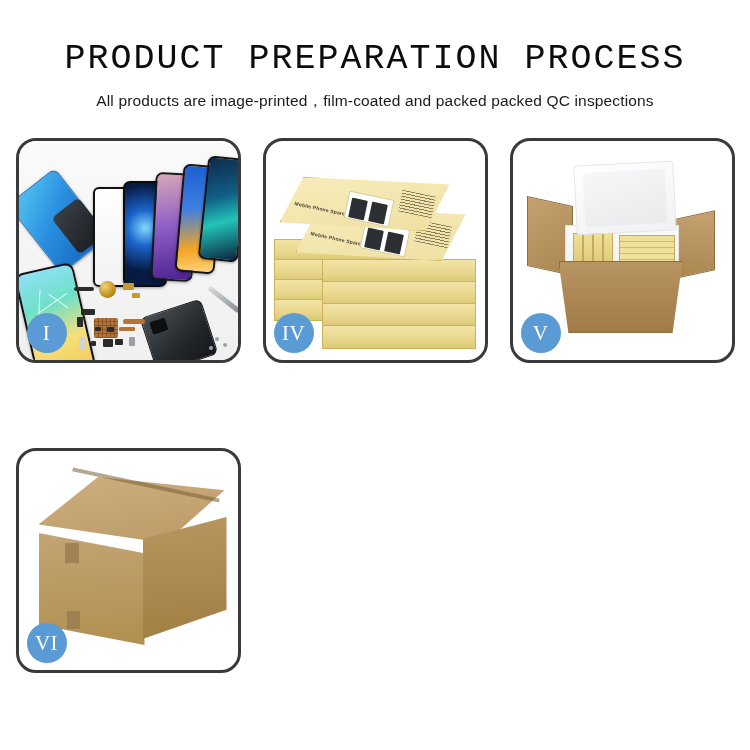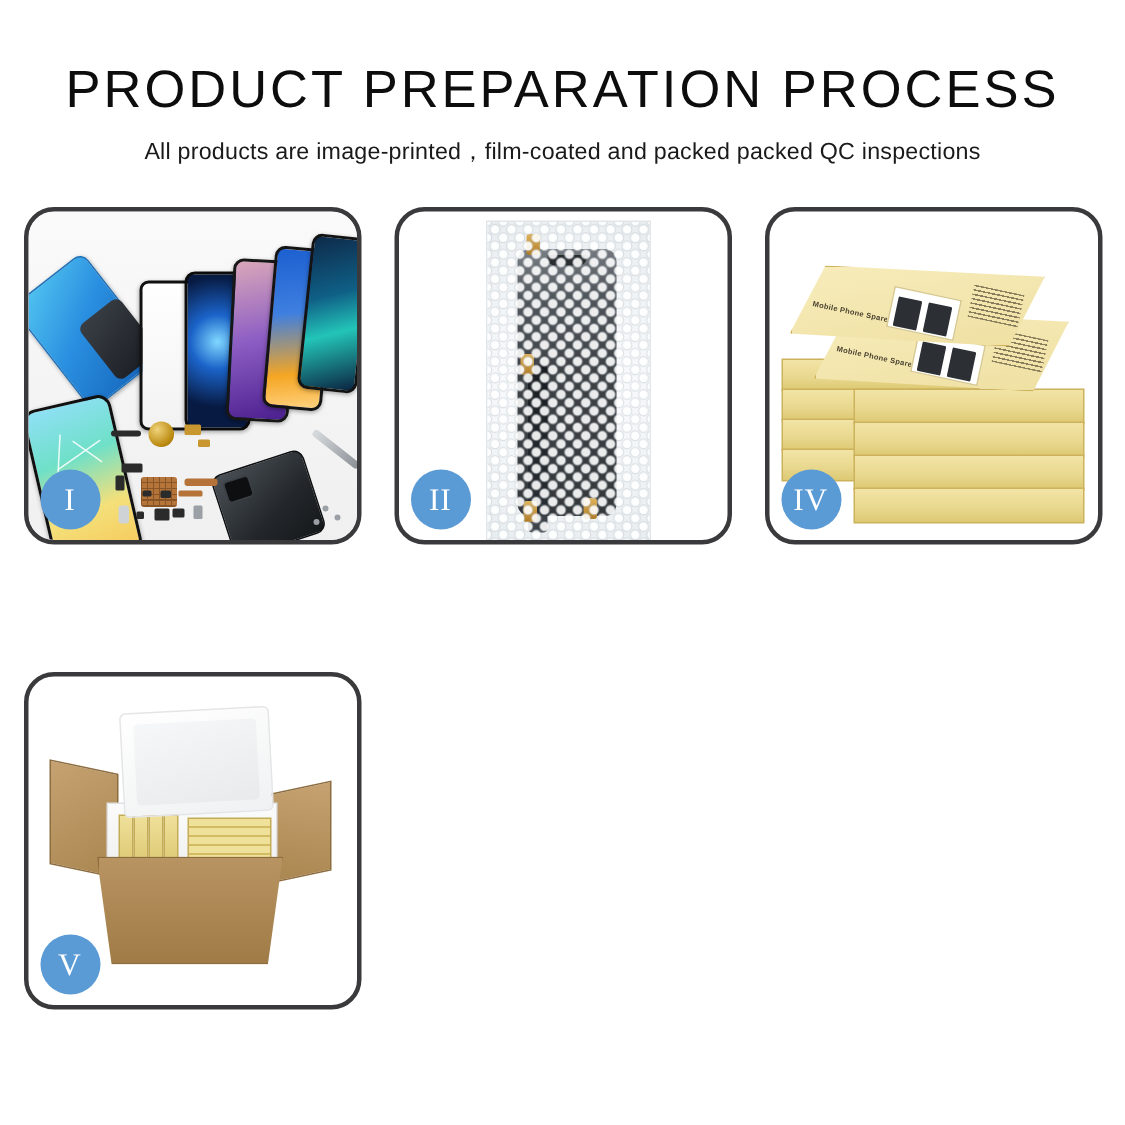--- a/index.html
+++ b/index.html
@@ -20,21 +20,21 @@
     position: relative;
     background: #ffffff;
   }
 
   
   .header {
     text-align: center;
     padding-top: 42px;
   }
   .title {
-    font-family: Liberation Sans, sans-serif;
+    font-family: Liberation Mono, monospace;
     font-size: 35px;
     font-weight: 400;
     color: #0d0d0d;
     letter-spacing: 2.0px;
     line-height: 1.0;
     margin: 0;
     white-space: nowrap;
   }
   .subtitle {
     font-family: "Liberation Sans", sans-serif;
@@ -417,36 +417,20 @@
         <div class="part sil" style="left:110px;top:196px;width:6px;height:9px;"></div>
         <div class="part" style="left:88px;top:186px;width:7px;height:5px;"></div>
         <div class="part" style="left:76px;top:186px;width:6px;height:4px;"></div>
         <div class="part sil" style="left:196px;top:196px;width:4px;height:4px;border-radius:50%;"></div>
         <div class="part sil" style="left:204px;top:202px;width:4px;height:4px;border-radius:50%;"></div>
         <div class="part sil" style="left:190px;top:205px;width:4px;height:4px;border-radius:50%;"></div>
       </div>
       <div class="badge">I</div>
     </div>
 
-    <div class="panel p2">
-      <div class="panel-photo">
-        <div class="bag">
-          <div class="lcd">
-            <div class="lcd-notch"></div>
-          </div>
-          <div class="flex"></div>
-          <div class="tab-gold" style="left:26px;top:8px;"></div>
-          <div class="tab-gold" style="left:22px;top:88px;"></div>
-          <div class="tab-gold" style="left:24px;top:186px;"></div>
-          <div class="tab-gold" style="left:64px;top:184px;"></div>
-          <div class="bubbles"></div>
-        </div>
-      </div>
-      <div class="badge">II</div>
-    </div>
 
 
     <div class="panel p4">
       <div class="panel-photo">
 
         <div class="stack-box" style="left:8px;top:98px;width:130px;height:20px;"></div>
         <div class="stack-box" style="left:8px;top:118px;width:130px;height:20px;"></div>
         <div class="stack-box" style="left:8px;top:138px;width:130px;height:20px;"></div>
         <div class="stack-box" style="left:8px;top:158px;width:130px;height:20px;"></div>
 
@@ -487,15 +471,26 @@
         <div class="v-yel" style="left:90px;"></div>
         <div class="v-yel-h"></div>
         <div class="v-body"></div>
         <div class="v-foam-lid">
           <div class="v-foam-lid-in"></div>
         </div>
       </div>
       <div class="badge">V</div>
     </div>
 
+    <div class="panel p6">
+      <div class="panel-photo">
+        <div class="c-top"></div>
+        <div class="c-seam"></div>
+        <div class="c-front"></div>
+        <div class="c-side"></div>
+        <div class="c-tape" style="left:46px;top:92px;width:14px;height:20px;"></div>
+        <div class="c-tape" style="left:48px;top:160px;width:13px;height:18px;"></div>
+      </div>
+      <div class="badge">VI</div>
+    </div>
 
   </div>
 </div>
 
 </body></html>

